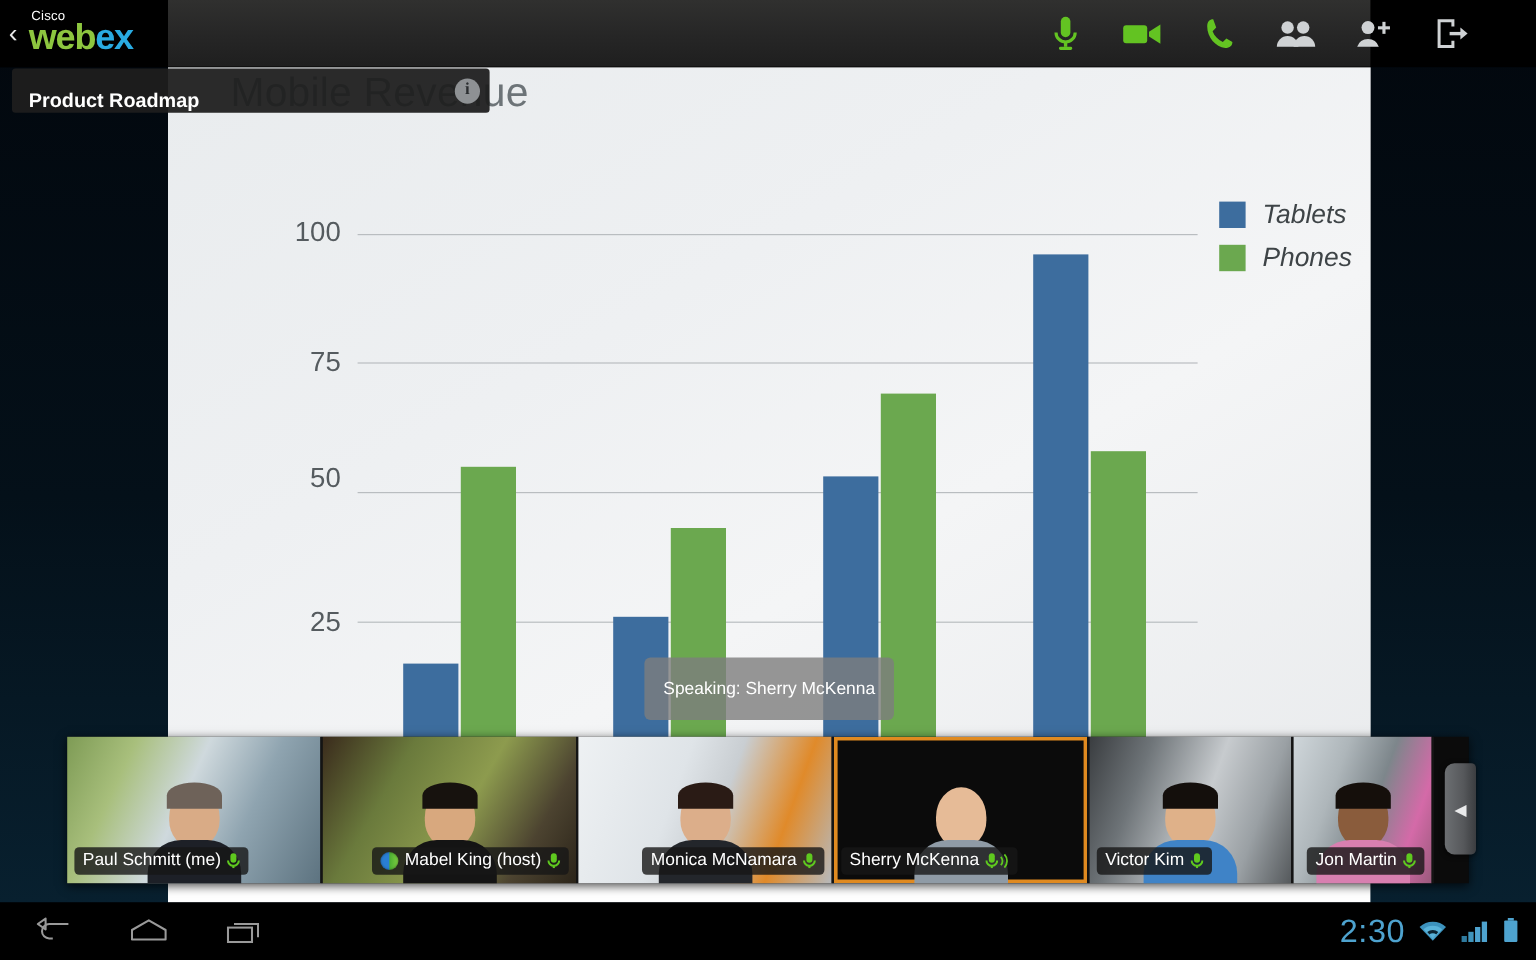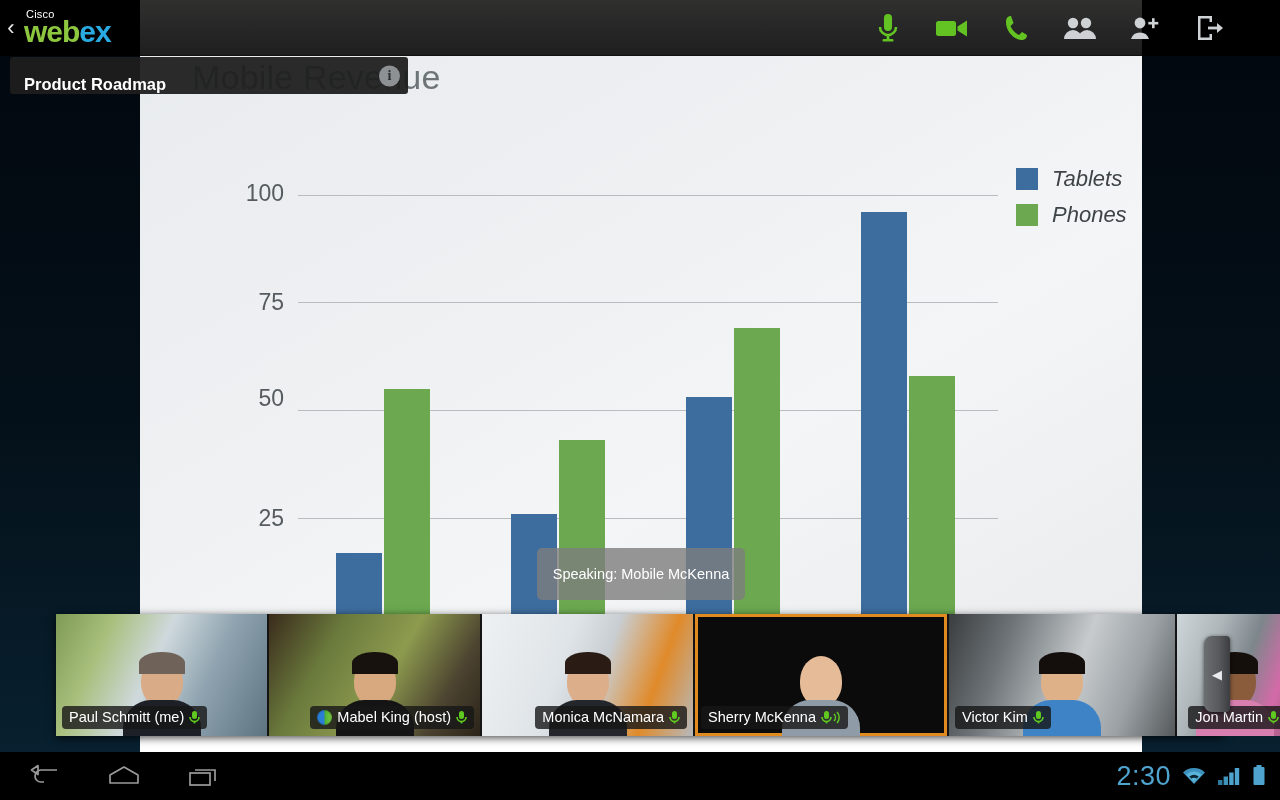--- a/index.html
+++ b/index.html
@@ -225,21 +225,21 @@
             <span class="legend-swatch" style="background: rgb(107, 168, 79);"></span>
             <span class="legend-label">Phones</span>
           </div>
         </div>
     </div>
 
   </div>
 </div>
 
 <div id="speaking-toast">
-  <span>Speaking: Mobile McKenna</span>
+  <span>Speaking: Sherry McKenna</span>
 </div>
 
 <div id="top-bar">
   <div id="toolbar-panel"></div>
 
   <div id="brand">
     <div id="back-chevron">‹</div>
     <div id="brand-text">
       <span id="brand-cisco">Cisco</span>
       <span id="brand-webex"><span class="wb-w">web</span><span class="wb-e">e</span><span class="wb-x">x</span></span>
@@ -344,21 +344,21 @@
        <span>Monica McNamara</span>
        <span class="mic-ind">
     <svg width="11" height="15" viewBox="0 0 11 15">
               <rect x="3" y="1" width="5" height="8" rx="2.5" fill="#5fc91f"></rect>
               <path d="M1 7 a4.5 4.5 0 0 0 9 0" fill="none" stroke="#5fc91f" stroke-width="1.7"></path>
               <rect x="4.6" y="11" width="1.8" height="2.4" fill="#5fc91f"></rect>
             </svg>
           </span>
      </div>
       </div>
-      <div class="tile bg-d active" style="width: 254px;">
+      <div class="tile bg-d active" style="width: 213px;">
         <div class="person">
        <div class="head" style="background:#e6bb97"></div>
        <div class="head" style="background:#a9writers;height:22px;width:46px;top:0;border-radius:50% 50% 0 0;"></div>
        <div class="body" style="background:#8f9ba6"></div>
      </div>
      <div class="tile-name ">
 
        <span>Sherry McKenna</span>
        <span class="mic-ind">
       <svg width="11" height="15" viewBox="0 0 11 15">
@@ -366,21 +366,21 @@
               <path d="M1 7 a4.5 4.5 0 0 0 9 0" fill="none" stroke="#5fc91f" stroke-width="1.7"></path>
               <rect x="4.6" y="11" width="1.8" height="2.4" fill="#5fc91f"></rect>
             </svg>
       <svg width="8" height="15" viewBox="0 0 8 15">
               <path d="M1 4 a5 5 0 0 1 0 7" fill="none" stroke="#5fc91f" stroke-width="1.5"></path>
               <path d="M4 2 a8 8 0 0 1 0 11" fill="none" stroke="#5fc91f" stroke-width="1.5"></path>
             </svg>
           </span>
      </div>
       </div>
-      <div class="tile bg-e" style="width: 228px;">
+      <div class="tile bg-e" style="width: 170px;">
         <div class="person">
        <div class="head" style="background:#dfb189"></div>
        <div class="head" style="background:#140f0c;height:22px;width:46px;top:0;border-radius:50% 50% 0 0;"></div>
        <div class="body" style="background:#3f83c7"></div>
      </div>
      <div class="tile-name ">
 
        <span>Victor Kim</span>
        <span class="mic-ind">
     <svg width="11" height="15" viewBox="0 0 11 15">

